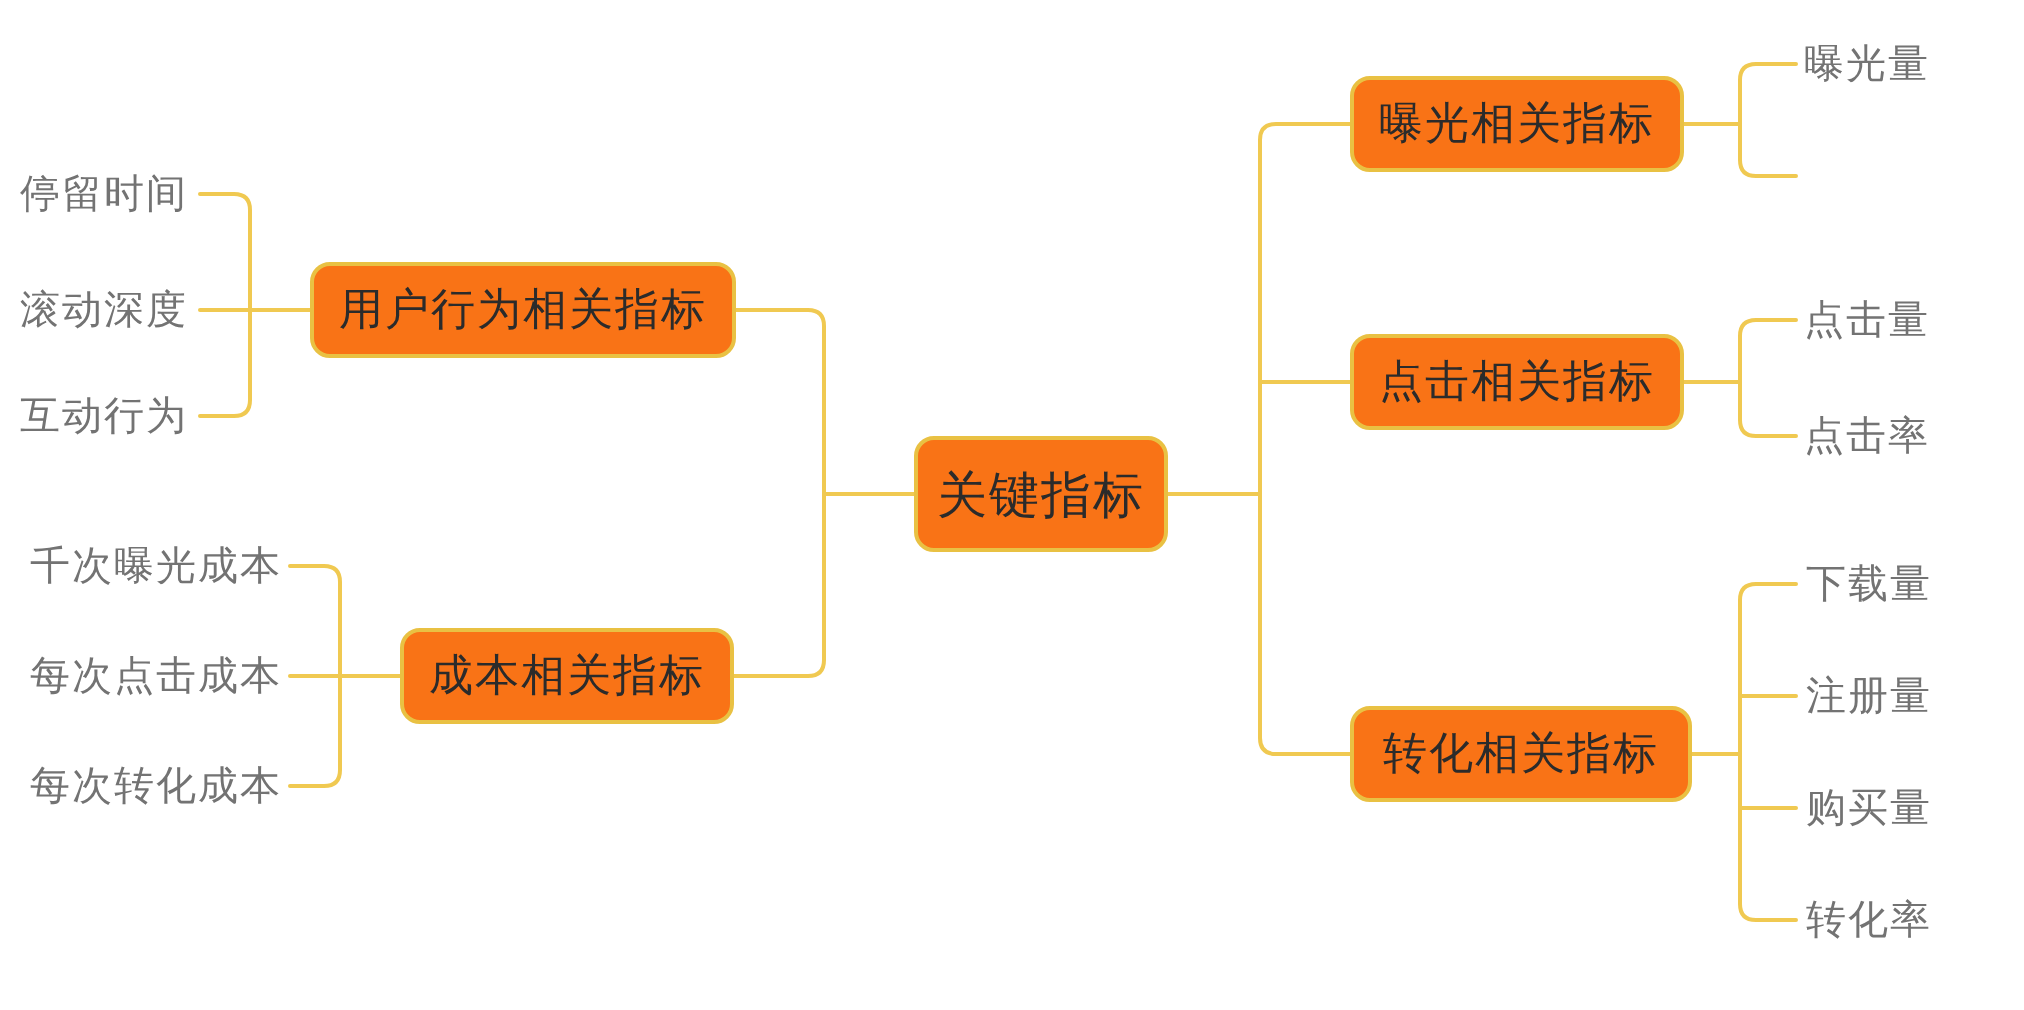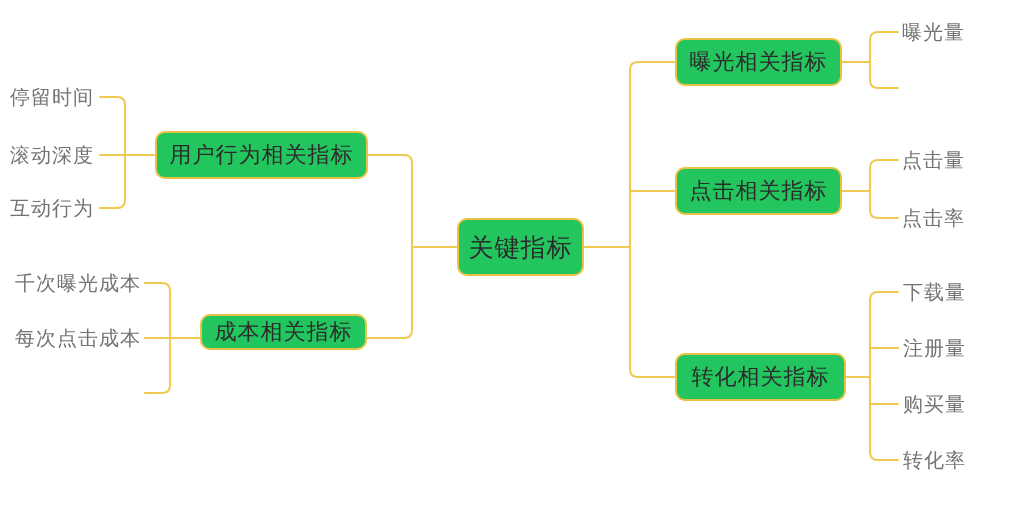--- a/index.html
+++ b/index.html
@@ -23,21 +23,21 @@
     fill: none;
     stroke: #F0C951;
     stroke-width: 2;
     stroke-linecap: round;
   }
   .node {
     position: absolute;
     display: flex;
     align-items: center;
     justify-content: center;
-    background: #22c55e;
+    background: #f97316;
     border: 2px solid #E9C143;
     border-radius: 10px;
     box-sizing: border-box;
     color: #2B2B2B;
     font-size: 22px;
     letter-spacing: 1px;
     white-space: nowrap;
     cursor: default;
   }
   .node.root {
@@ -81,32 +81,33 @@
 
     <path d="M 842 377 H 870"></path>
     <path d="M 898 292 H 878 Q 870 292 870 300 V 452 Q 870 460 878 460 H 898"></path>
     <path d="M 870 348 H 898"></path>
     <path d="M 870 404 H 898"></path>
   </svg>
 
   <div class="node root" style="left:457px; top:218px; width:127px; height:58px;">关键指标</div>
 
   <div class="node" style="left:155px; top:131px; width:213px; height:48px;">用户行为相关指标</div>
-  <div class="node" style="left:200px; top:314px; width:167px; height:36px;">成本相关指标</div>
+  <div class="node" style="left:200px; top:314px; width:167px; height:48px;">成本相关指标</div>
 
   <div class="node" style="left:675px; top:38px; width:167px; height:48px;">曝光相关指标</div>
   <div class="node" style="left:675px; top:167px; width:167px; height:48px;">点击相关指标</div>
   <div class="node" style="left:675px; top:353px; width:171px; height:48px;">转化相关指标</div>
 
   <div class="leaf" style="left:10px; top:97px;">停留时间</div>
   <div class="leaf" style="left:10px; top:155px;">滚动深度</div>
   <div class="leaf" style="left:10px; top:208px;">互动行为</div>
 
   <div class="leaf" style="left:15px; top:283px;">千次曝光成本</div>
   <div class="leaf" style="left:15px; top:338px;text-align:center;">每次点击成本</div>
+  <div class="leaf" style="left:15px; top:393px;">每次转化成本</div>
 
   <div class="leaf" style="left:902px; top:32px;">曝光量</div>
 
   <div class="leaf" style="left:902px; top:160px;">点击量</div>
   <div class="leaf" style="left:902px; top:218px;">点击率</div>
 
   <div class="leaf" style="left:903px; top:292px;">下载量</div>
   <div class="leaf" style="left:903px; top:348px;">注册量</div>
   <div class="leaf" style="left:903px; top:404px;">购买量</div>
   <div class="leaf" style="left:903px; top:460px;">转化率</div>

